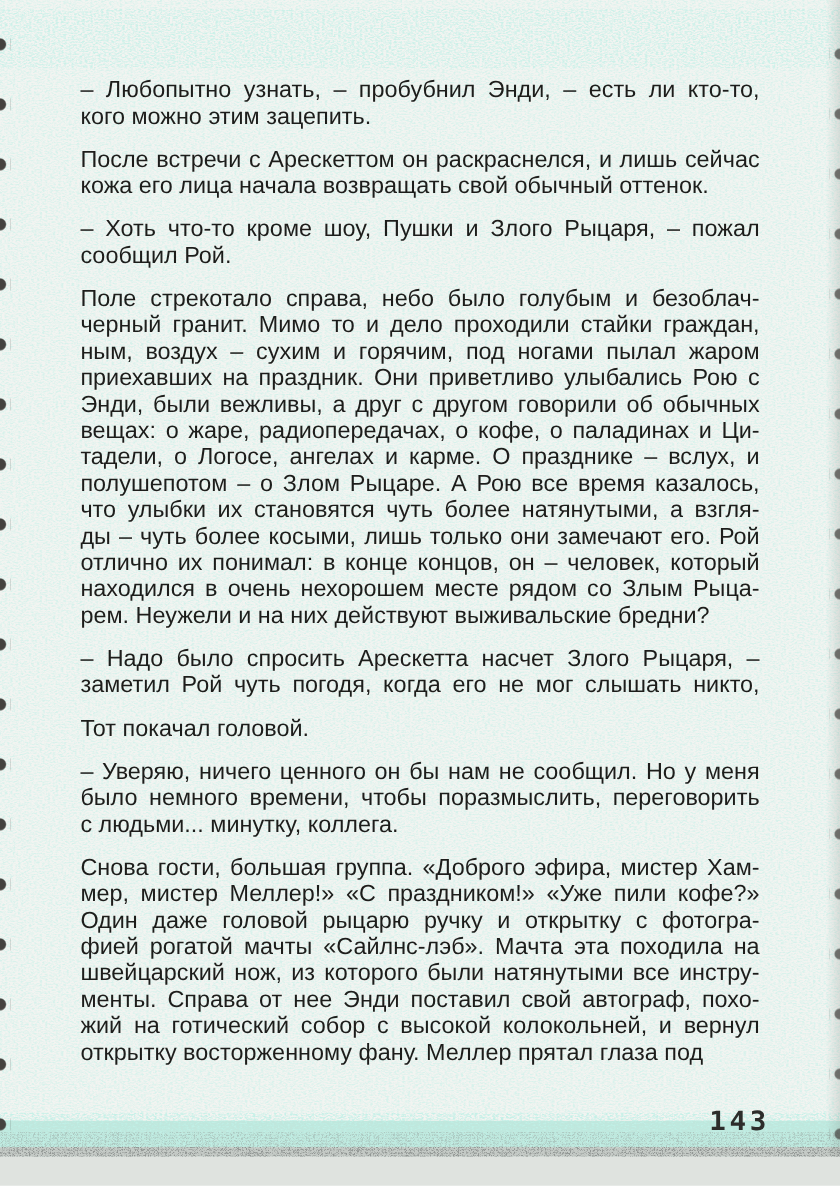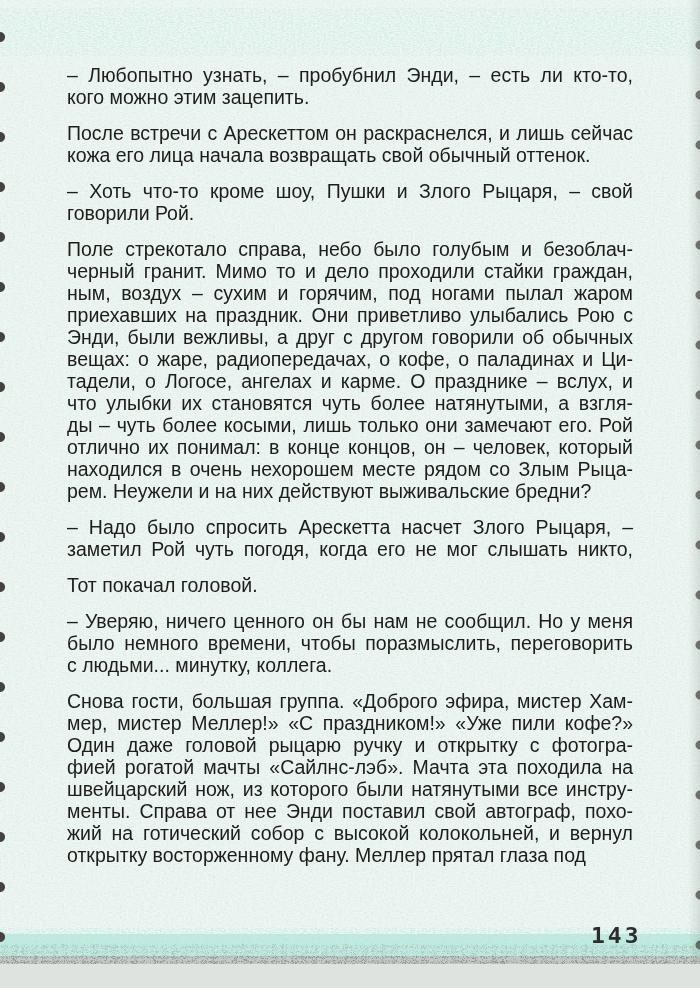--- a/index.html
+++ b/index.html
@@ -104,31 +104,32 @@
   <main class="text-block">
       <div class="para">
         <div class="line">– Любопытно узнать, – пробубнил Энди, – есть ли кто-то,</div>
         <div class="line last">кого можно этим зацепить.</div>
       </div>
       <div class="para">
         <div class="line">После встречи с Арескеттом он раскраснелся, и лишь сейчас</div>
         <div class="line last">кожа его лица начала возвращать свой обычный оттенок.</div>
       </div>
       <div class="para">
-        <div class="line">– Хоть что-то кроме шоу, Пушки и Злого Рыцаря, – свой</div>
-        <div class="line last">говорили Рой.</div>
+        <div class="line">– Хоть что-то кроме шоу, Пушки и Злого Рыцаря, – пожал</div>
+        <div class="line last">сообщил Рой.</div>
       </div>
       <div class="para">
         <div class="line">Поле стрекотало справа, небо было голубым и безоблач-</div>
         <div class="line">черный гранит. Мимо то и дело проходили стайки граждан,</div>
         <div class="line">ным, воздух – сухим и горячим, под ногами пылал жаром</div>
         <div class="line">приехавших на праздник. Они приветливо улыбались Рою с</div>
         <div class="line">Энди, были вежливы, а друг с другом говорили об обычных</div>
         <div class="line">вещах: о жаре, радиопередачах, о кофе, о паладинах и Ци-</div>
         <div class="line">тадели, о Логосе, ангелах и карме. О празднике – вслух, и</div>
+        <div class="line">полушепотом – о Злом Рыцаре. А Рою все время казалось,</div>
         <div class="line">что улыбки их становятся чуть более натянутыми, а взгля-</div>
         <div class="line">ды – чуть более косыми, лишь только они замечают его. Рой</div>
         <div class="line">отлично их понимал: в конце концов, он – человек, который</div>
         <div class="line">находился в очень нехорошем месте рядом со Злым Рыца-</div>
         <div class="line last">рем. Неужели и на них действуют выживальские бредни?</div>
       </div>
       <div class="para">
         <div class="line">– Надо было спросить Арескетта насчет Злого Рыцаря, –</div>
         <div class="line">заметил Рой чуть погодя, когда его не мог слышать никто,</div>
       </div>

